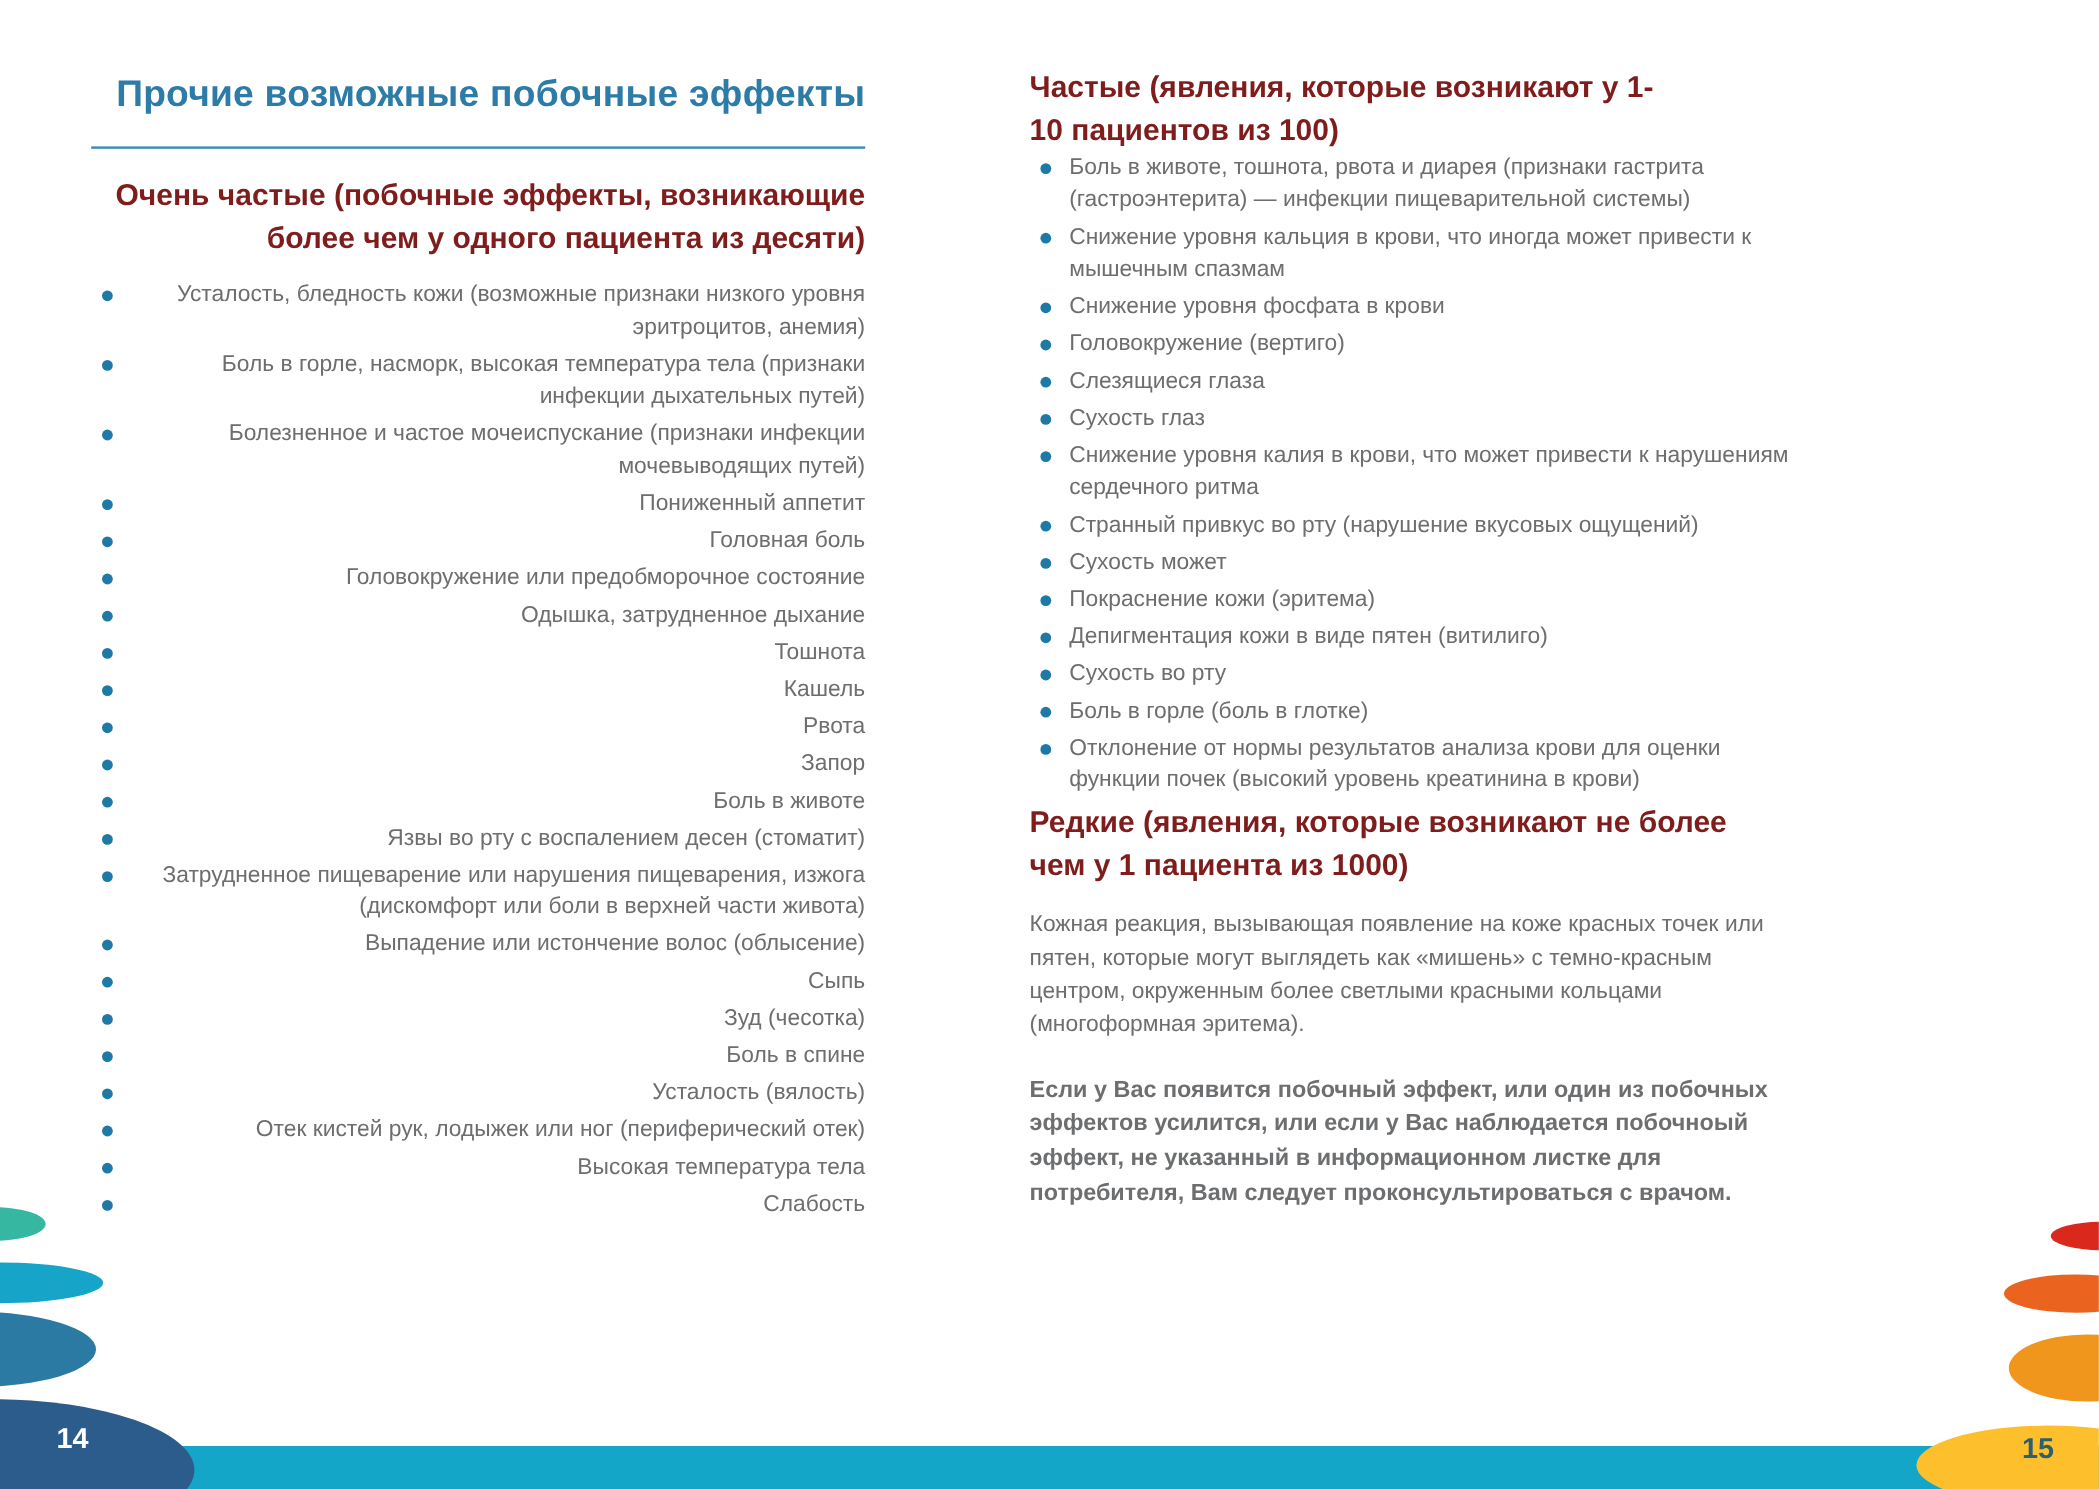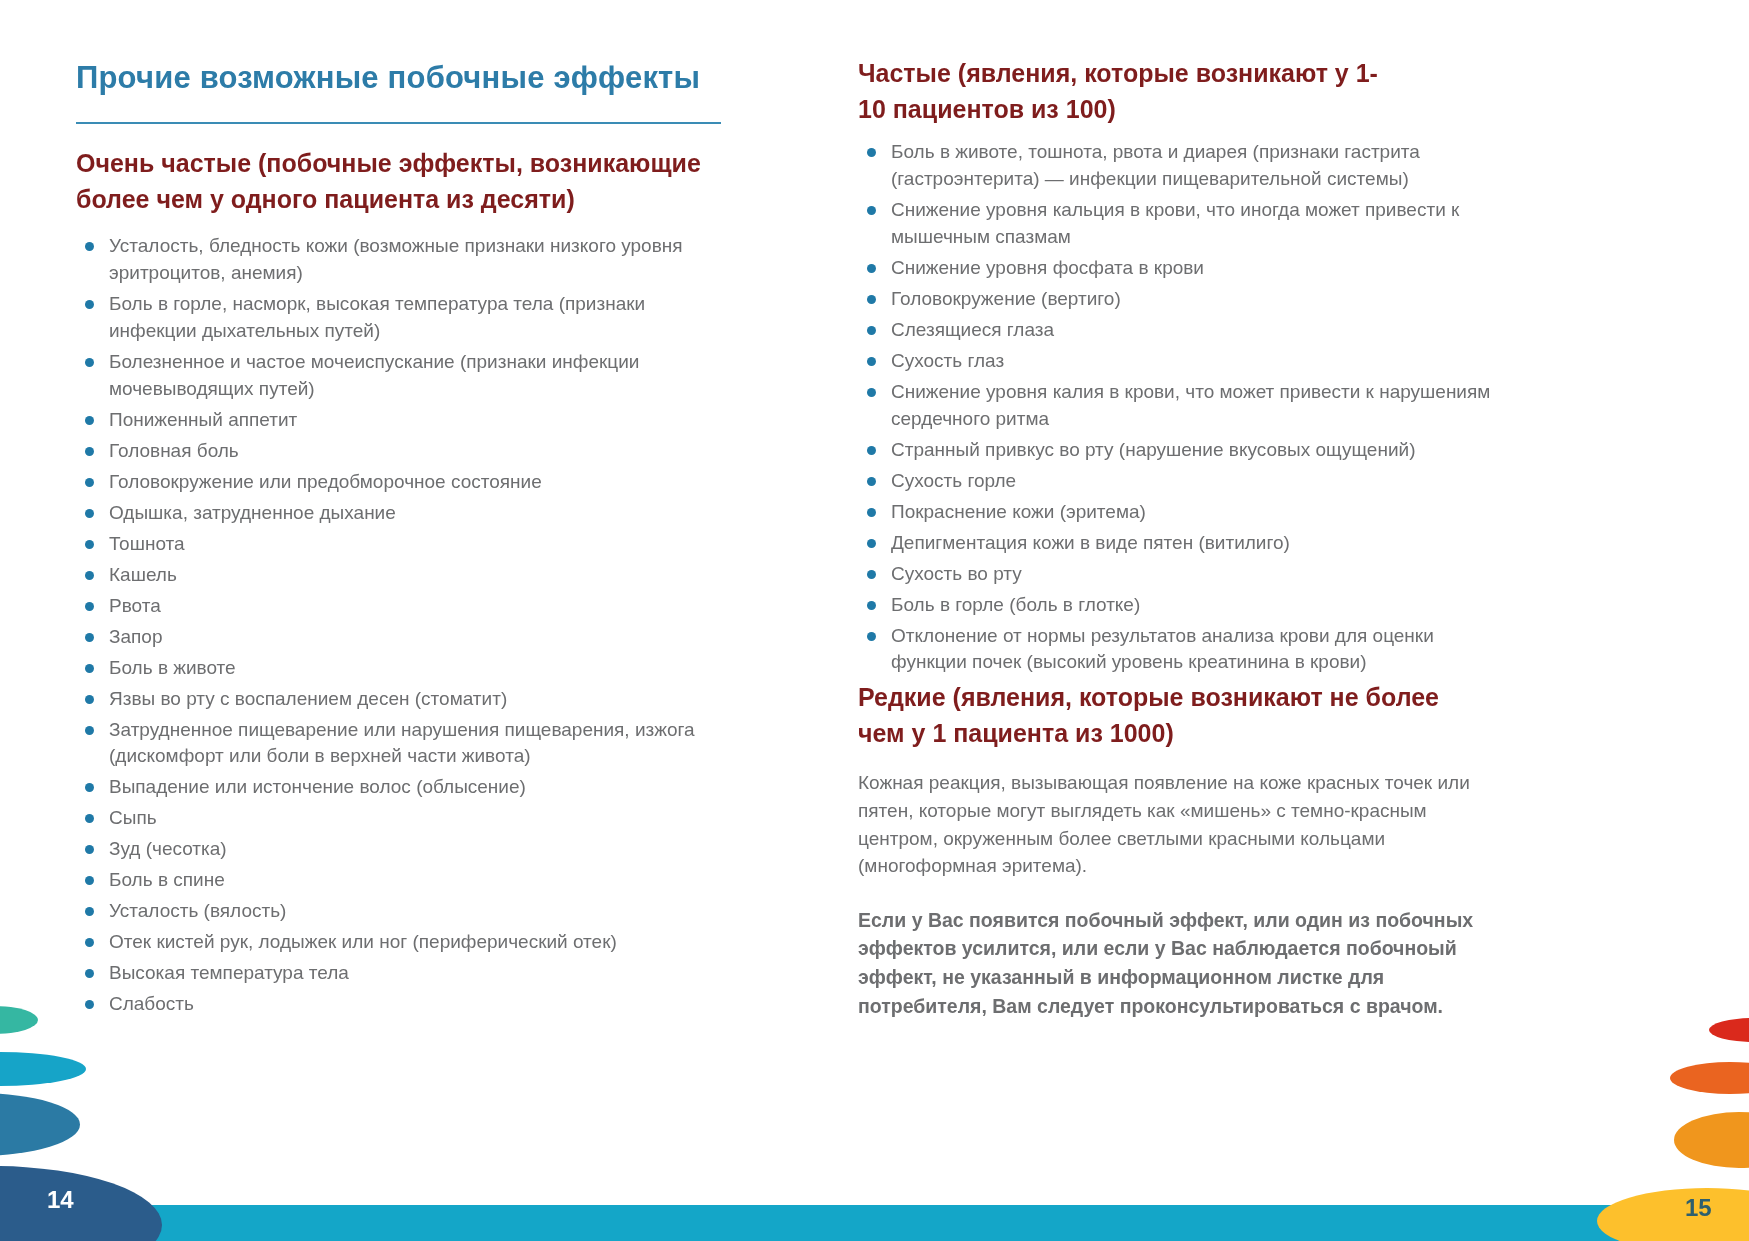--- a/index.html
+++ b/index.html
@@ -6,21 +6,21 @@
   body {
     width: 1749px; height: 1241px;
     position: relative;
     background: #ffffff;
     overflow: hidden;
     font-family: "Liberation Sans", sans-serif;
   }
 
   
   .col { position: absolute; }
-  .col-left  { left: 76px;  top: 60px; width: 645px; }
+  .col-left  { left: 76px;  top: 60px; width: 645px; text-align: right; }
   .col-right { left: 858px; top: 56px; width: 640px; }
 
   .doc-title {
     margin: 0;
     font-size: 31px;
     font-weight: bold;
     color: #2d7ca8;
     letter-spacing: 0.2px;
     padding-bottom: 26px;
     border-bottom: 2px solid #3a8cb5;
@@ -38,21 +38,21 @@
   .heading-rare   { max-width: 610px; }
 
   ul.bullets {
     list-style: none;
     margin: 16px 0 0 0;
     padding: 0;
     color: #6d6e70;
     font-size: 19px;
     line-height: 1.42;
   }
-  .col-right ul.bullets { margin-top: 12px; }
+  .col-right ul.bullets { margin-top: 0; }
   ul.bullets li {
     position: relative;
     padding-left: 33px;
     margin-bottom: 4px;
   }
   ul.bullets li::before {
     content: "";
     position: absolute;
     left: 9px; top: 9px;
     width: 9px; height: 9px;
@@ -141,21 +141,21 @@
   <h2 class="section-heading heading-common">Частые (явления, которые возникают у 1-10 пациентов из 100)</h2>
   <ul class="bullets">
       <li>Боль в животе, тошнота, рвота и диарея (признаки гастрита (гастроэнтерита) — инфекции пищеварительной системы)</li>
       <li>Снижение уровня кальция в крови, что иногда может привести к мышечным спазмам</li>
       <li>Снижение уровня фосфата в крови</li>
       <li>Головокружение (вертиго)</li>
       <li>Слезящиеся глаза</li>
       <li>Сухость глаз</li>
       <li>Снижение уровня калия в крови, что может привести к нарушениям сердечного ритма</li>
       <li>Странный привкус во рту (нарушение вкусовых ощущений)</li>
-      <li>Сухость горле</li>
+      <li>Сухость может</li>
       <li>Покраснение кожи (эритема)</li>
       <li>Депигментация кожи в виде пятен (витилиго)</li>
       <li>Сухость во рту</li>
       <li>Боль в горле (боль в глотке)</li>
       <li>Отклонение от нормы результатов анализа крови для оценки функции почек (высокий уровень креатинина в крови)</li>
     </ul>
   <h2 class="section-heading heading-rare">Редкие (явления, которые возникают не более чем у 1 пациента из 1000)</h2>
   <p class="body-paragraph">Кожная реакция, вызывающая появление на коже красных точек или пятен, которые могут выглядеть как «мишень» с темно-красным центром, окруженным более светлыми красными кольцами (многоформная эритема).</p>
   <p class="advice-paragraph">Если у Вас появится побочный эффект, или один из побочных эффектов усилится, или если у Вас наблюдается побочноый эффект, не указанный в информационном листке для потребителя, Вам следует проконсультироваться с врачом.</p>
 </div>

